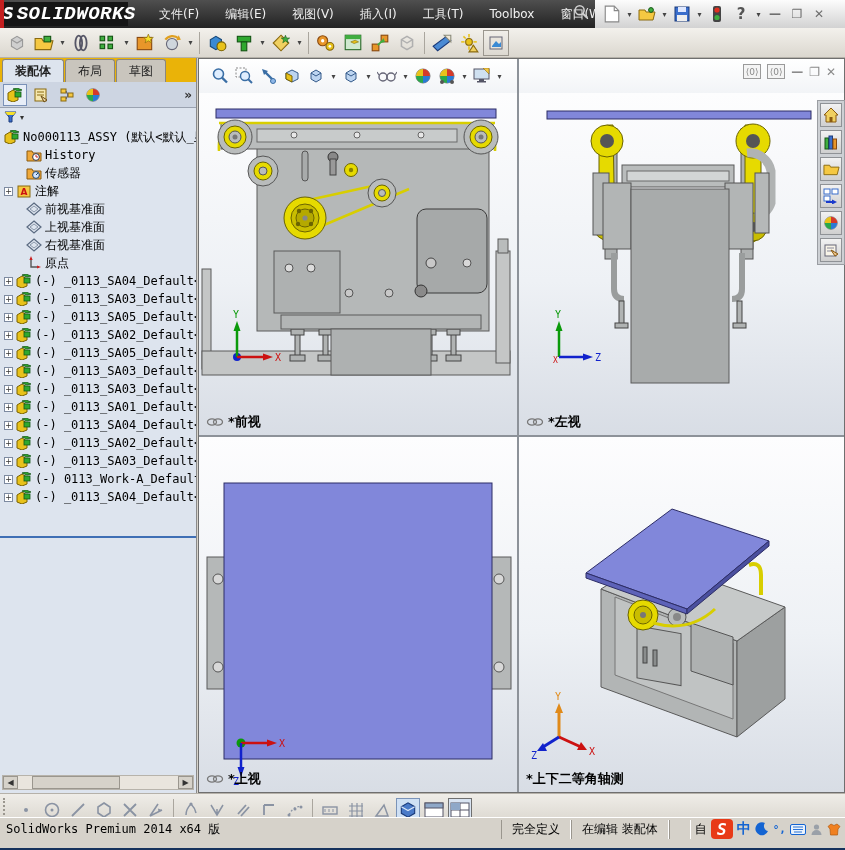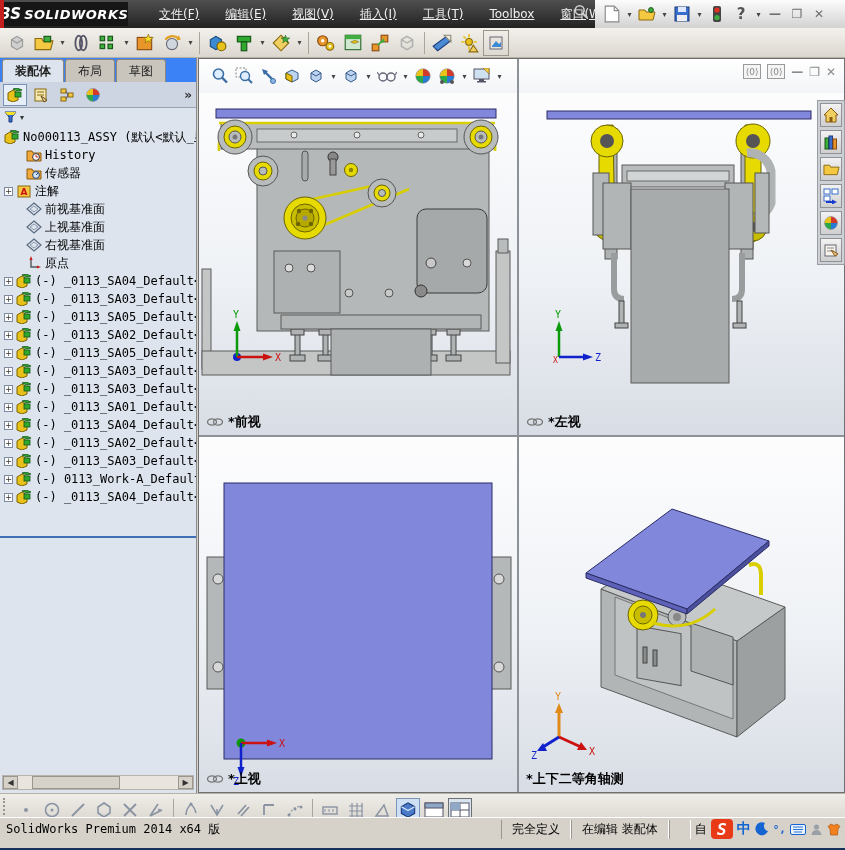--- a/index.html
+++ b/index.html
@@ -6,39 +6,39 @@
   html,body { width:845px; height:850px; overflow:hidden; }
   body { font-family:"DejaVu Sans",sans-serif; font-size:12px; background:#888; }
   #win { position:absolute; left:0; top:0; width:845px; height:850px; background:#d6d2ca; border-bottom:2px solid #16325c; }
 
   
   #titlebar { position:absolute; left:0; top:0; width:845px; height:28px;
     background:linear-gradient(#4f4f4f,#232323); display:flex; align-items:center; }
   #red-edge { position:absolute; left:0; top:0; width:4px; height:28px; background:#c41f1f; }
   #logo { width:128px; height:24px; background:#161616; color:#fff; display:flex; align-items:center; justify-content:center; gap:3px; font-style:italic; }
   #logo .mark { font-weight:bold; font-size:15px; }
-  #logo .word { font-size:13px; letter-spacing:.5px; font-weight:bold; }
-  #menus { display:flex; align-items:center; color:#efefef; margin-left:18px; gap:0;text-decoration:underline; }
+  #logo .word { font-size:19px; letter-spacing:.5px; font-weight:bold;font-family:Liberation Mono, monospace; }
+  #menus { display:flex; align-items:center; color:#efefef; margin-left:18px; gap:0; }
   .menu-item { padding:0 13px; line-height:28px; cursor:default; }
   #tb-right { position:absolute; right:0; top:0; width:250px; height:28px;
     background:linear-gradient(#fcfcfc,#d2d2d2); display:flex; align-items:center; padding-left:6px; gap:2px; }
   .qbtn { width:22px; height:22px; display:flex; align-items:center; justify-content:center; }
   .dd { width:9px; color:#444; font-size:8px; text-align:center; }
   .wbtn { width:20px; height:18px; display:flex; align-items:center; justify-content:center; color:#6e6e6e; font-weight:bold; }
   #search-mag { position:absolute; right:256px; top:4px; }
 
   
   #toolbar2 { position:absolute; left:0; top:28px; width:845px; height:30px;
     background:linear-gradient(#f3f1ec,#dbd7cf); border-bottom:1px solid #b5b1a9; display:flex; align-items:center; padding-left:4px; gap:1px; }
   .tbtn { width:26px; height:26px; display:flex; align-items:center; justify-content:center; border:1px solid transparent; }
   .tsep { width:1px; height:22px; background:#aaa69e; margin:0 3px; }
 
   
   #left-panel { position:absolute; left:0; top:58px; width:197px; height:735px; background:#dde4ee; border-right:1px solid #8a8a8a; }
-  #cmd-tabs { height:24px; background:#3b82f6; display:flex; align-items:flex-end; padding-left:2px; gap:1px; }
+  #cmd-tabs { height:24px; background:#eab308; display:flex; align-items:flex-end; padding-left:2px; gap:1px; }
   .ctab { padding:3px 12px 2px; border:1px solid #8b877f; border-bottom:none; background:#c9c5bd; border-radius:3px 3px 0 0; color:#222; }
   .ctab.active { background:#dde4ee; font-weight:bold; }
   #fm-tabs { height:26px; background:#cdd5e2; border-bottom:1px solid #9aa2b0; display:flex; align-items:center; padding-left:3px; gap:2px; }
   .fmtab { width:24px; height:22px; display:flex; align-items:center; justify-content:center; border:1px solid transparent; }
   .fmtab.active { border:1px solid #7a91b8; background:#e8eef8; }
   #fm-more { margin-left:auto; margin-right:6px; color:#333; font-weight:bold; letter-spacing:-2px; }
   #filter-row { height:18px; display:flex; align-items:center; padding-left:4px; gap:3px; }
   #tree { position:absolute; left:0; top:70px; width:196px; height:406px; overflow:hidden; font-family:"DejaVu Sans Mono",monospace; font-size:12px; color:#000; }
   .trow { height:18px; display:flex; align-items:center; white-space:nowrap; overflow:hidden; }
   .indent0 { padding-left:4px; } .indent1 { padding-left:14px; }

